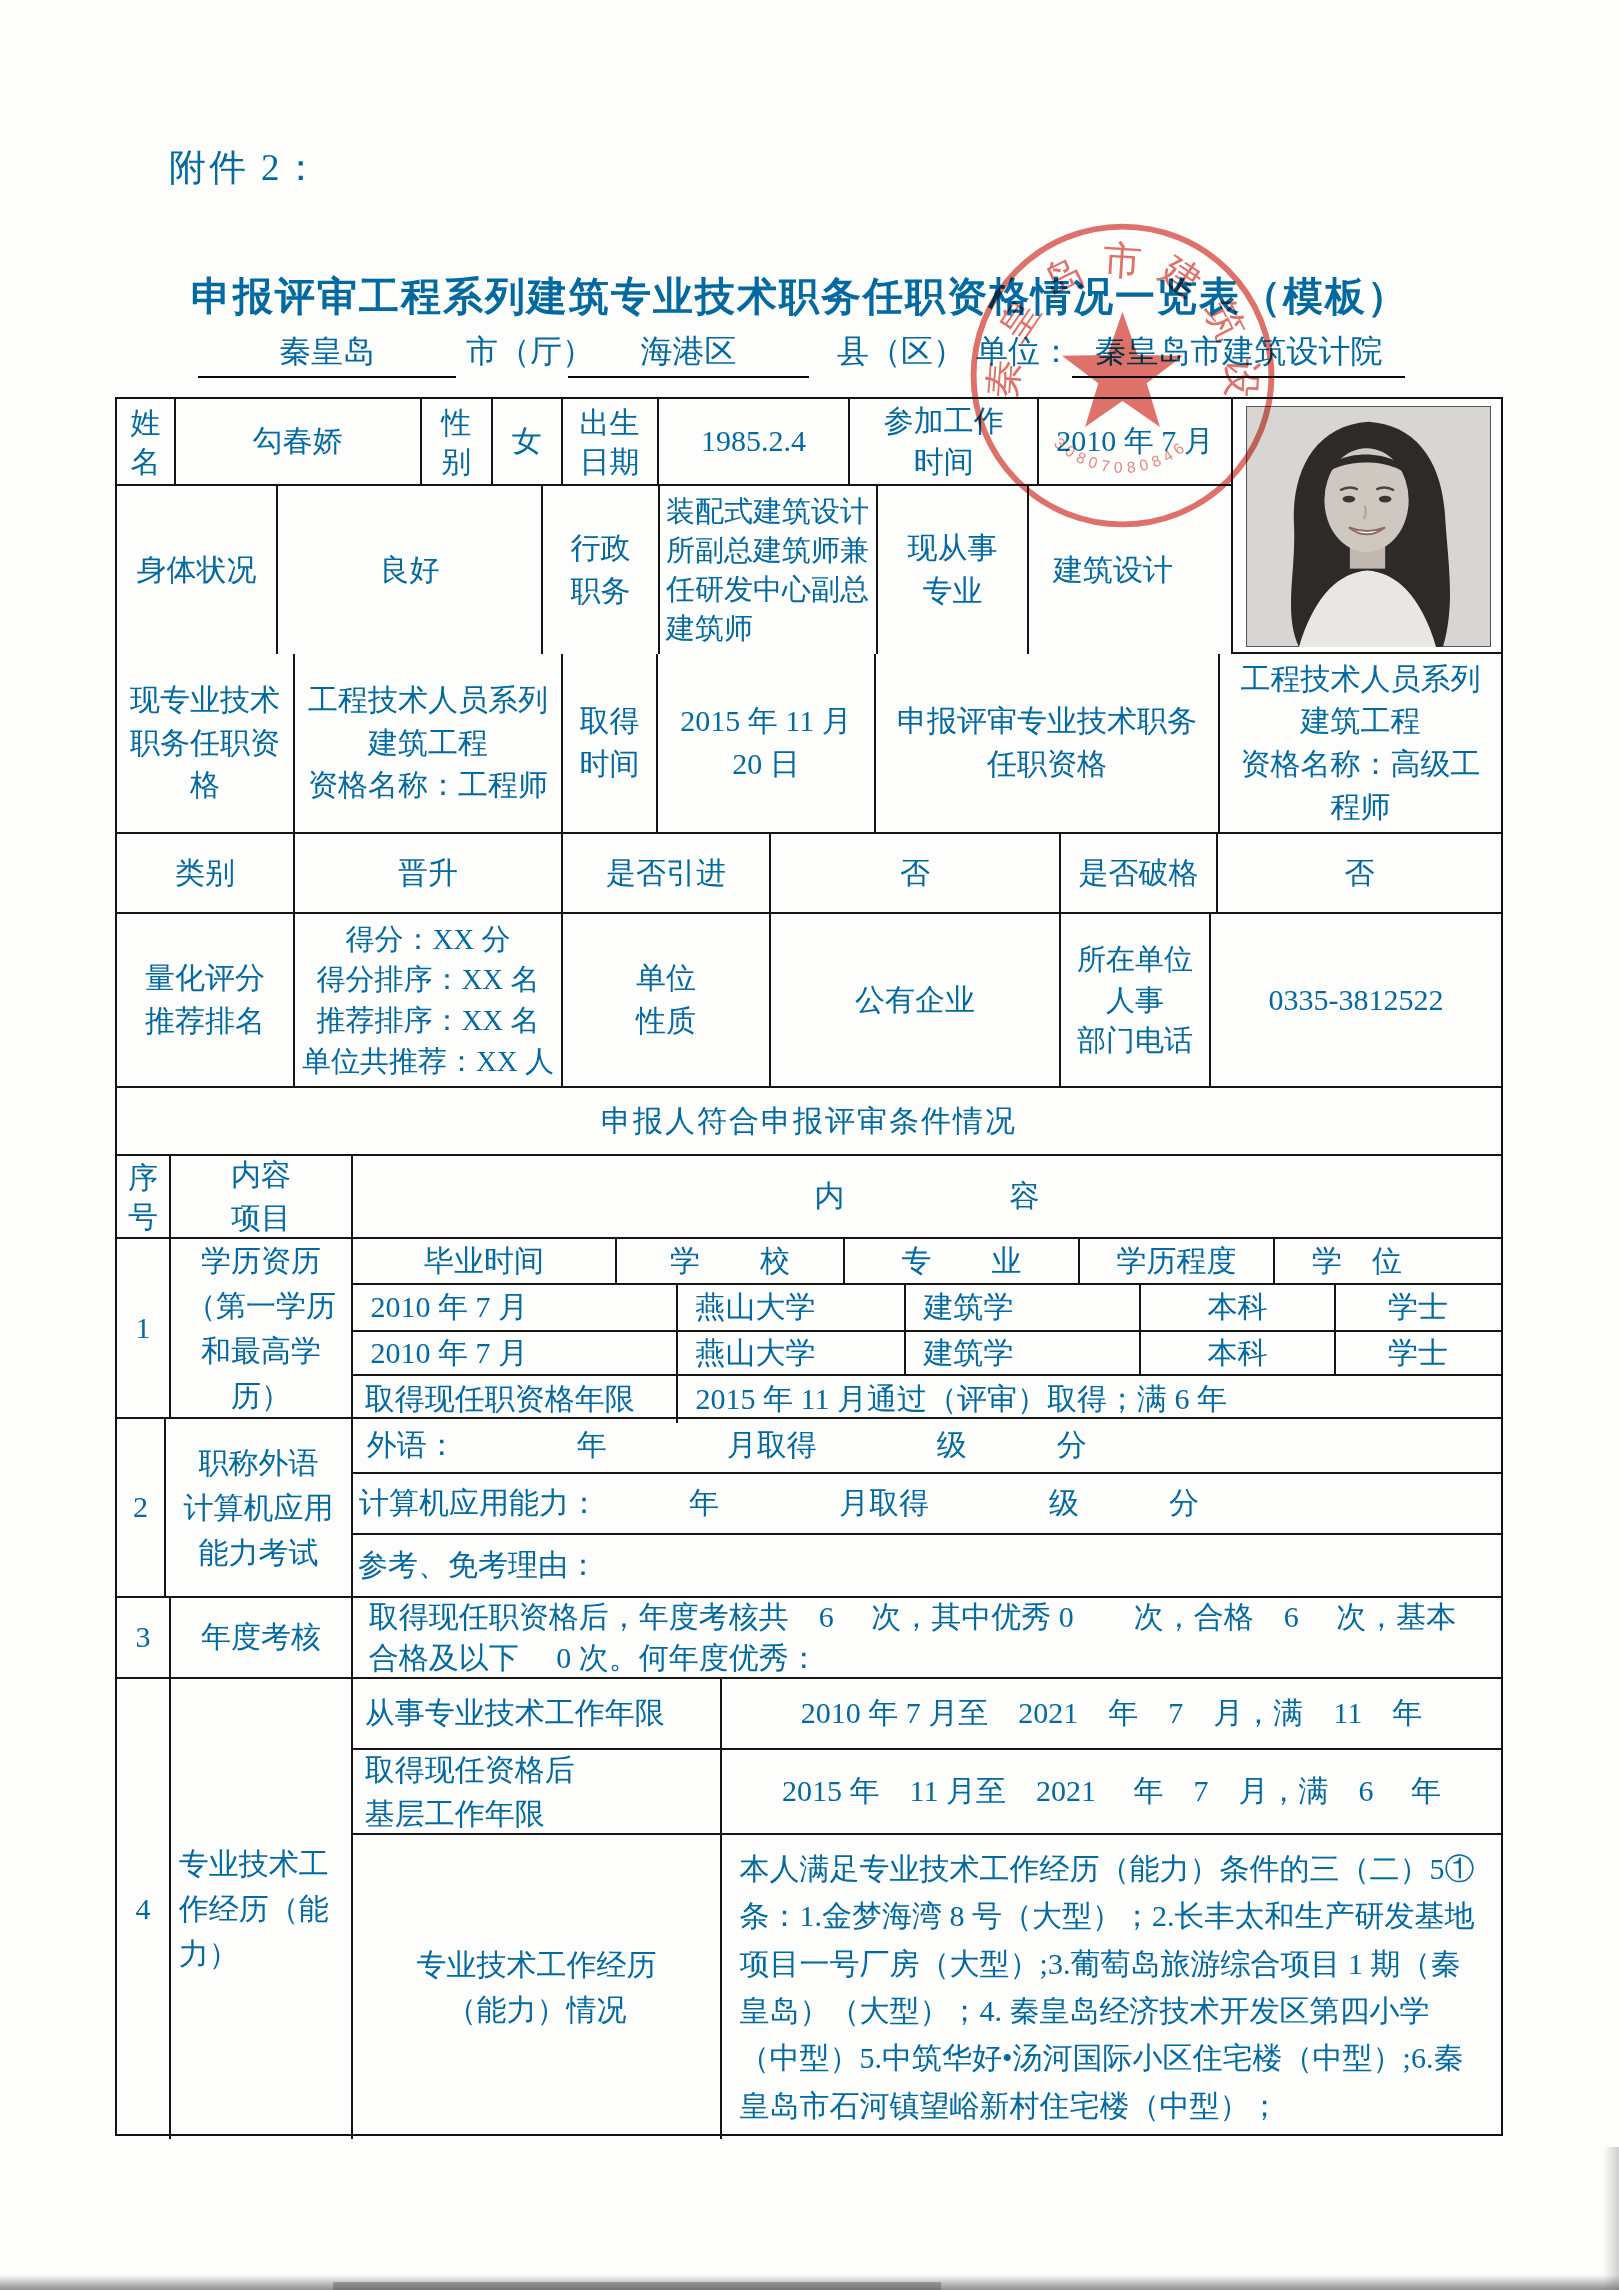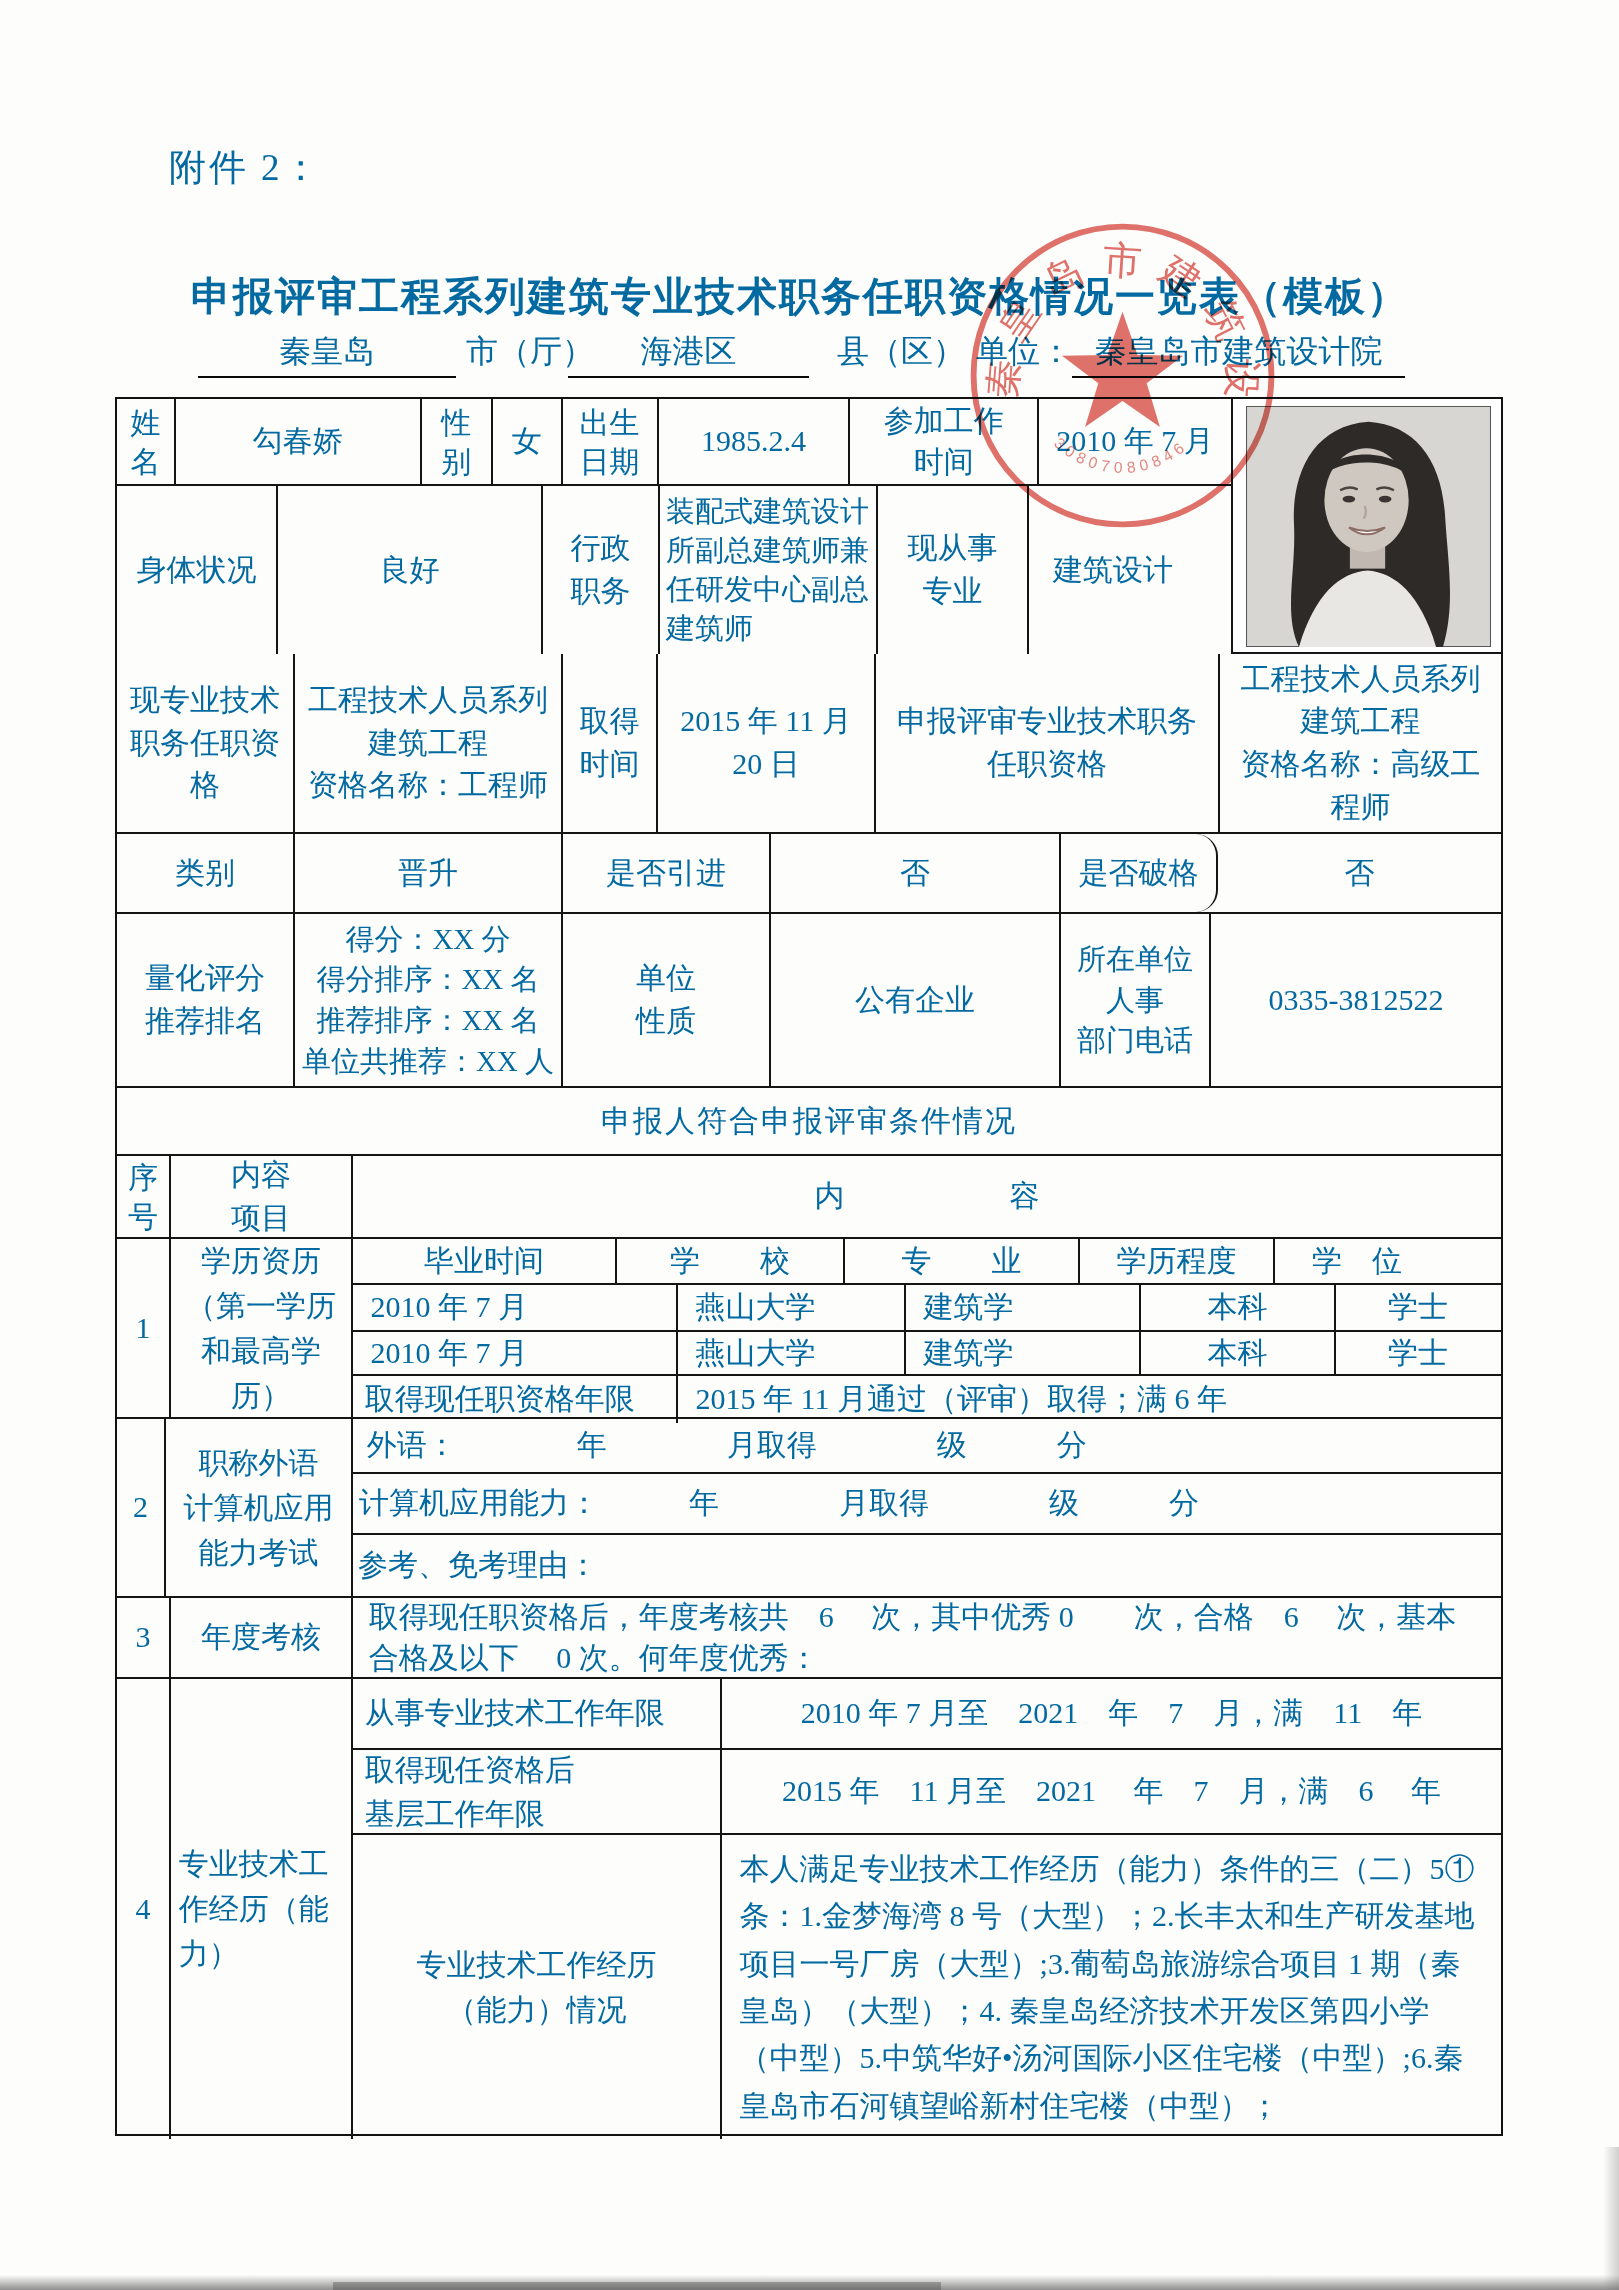--- a/index.html
+++ b/index.html
@@ -125,21 +125,21 @@
       <div class="c nr" style="width:281px;">工程技术人员系列
 建筑工程
 资格名称：高级工程师</div>
     </div>
 
     <div class="row" style="height:80px;">
       <div class="c" style="width:178px;">类别</div>
       <div class="c" style="width:268px;">晋升</div>
       <div class="c" style="width:208px;">是否引进</div>
       <div class="c" style="width:290px;">否</div>
-      <div class="c" style="width:157px;border-radius:22px;">是否破格</div>
+      <div class="c" style="width:157px;">是否破格</div>
       <div class="c nr" style="width:283px;">否</div>
     </div>
 
     <div class="row" style="height:174px;">
       <div class="c" style="width:178px;">量化评分
 推荐排名</div>
       <div class="c sm" style="width:268px;line-height:1.4;">得分：XX 分
 得分排序：XX 名
 推荐排序：XX 名
 单位共推荐：XX 人</div>

